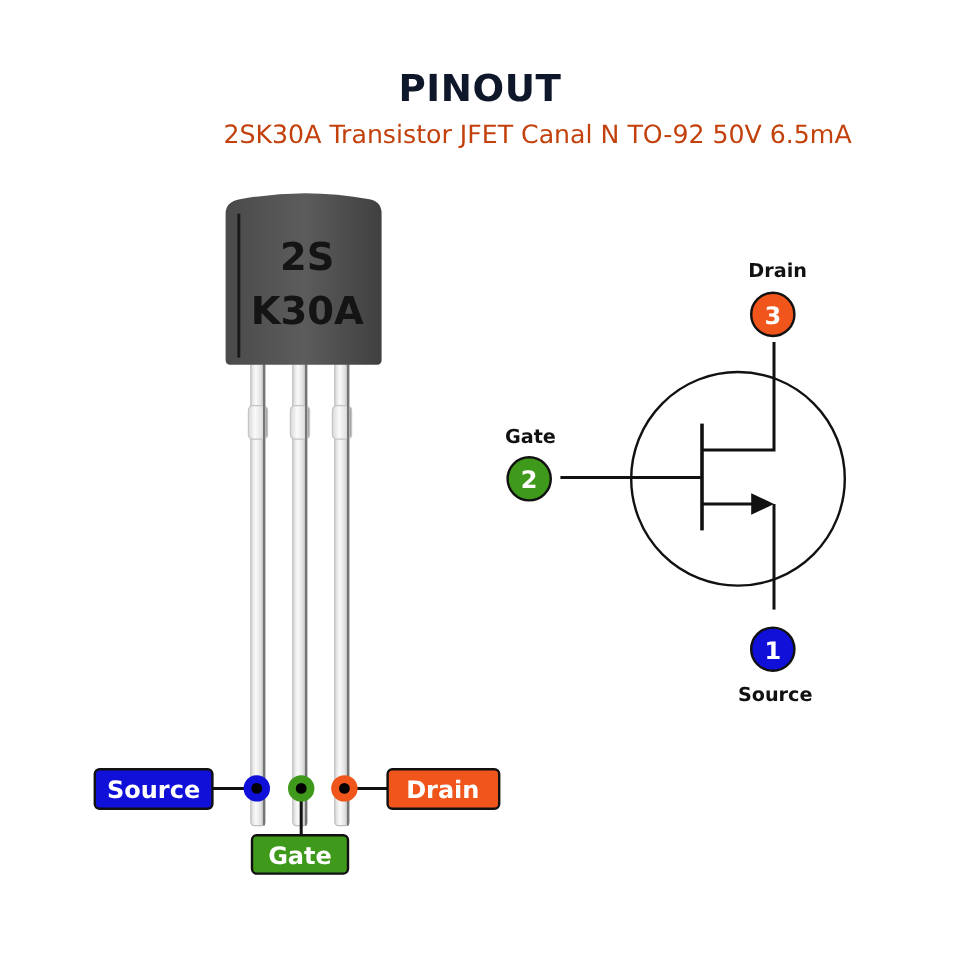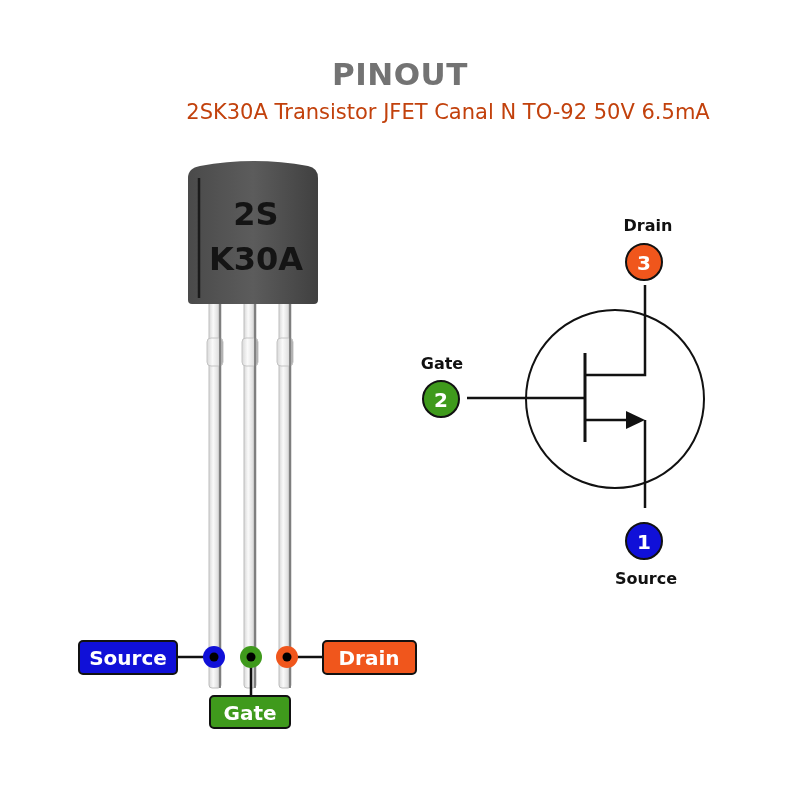--- a/index.html
+++ b/index.html
@@ -1,17 +1,17 @@
 <!DOCTYPE html>
 <html><head>
 <meta charset="utf-8">
 <style>
   html, body { margin:0; padding:0; background:#ffffff; }
   body { width:800px; height:800px; position:relative; overflow:hidden; font-family:"DejaVu Sans", sans-serif; }
-  .title { position:absolute; left:0; width:800px; top:56px; text-align:center; font-weight:bold; font-size:31px; color:#737373; letter-spacing:0.5px; }
+  .title { position:absolute; left:0; width:800px; top:56px; text-align:center; font-weight:bold; font-size:31px; color:#0f172a; letter-spacing:0.5px; }
   .subtitle { position:absolute; left:0; width:800px; top:100px; text-align:center; font-weight:normal; font-size:21px; color:#c2410c;margin-left:48px; }
   svg { position:absolute; left:0; top:0; }
   .txt { font-family:"DejaVu Sans", sans-serif; font-weight:bold; }
 </style>
 </head>
 <body>
 
 <div class="title">PINOUT</div>
 <div class="subtitle">2SK30A Transistor JFET Canal N TO-92 50V 6.5mA</div>
 

